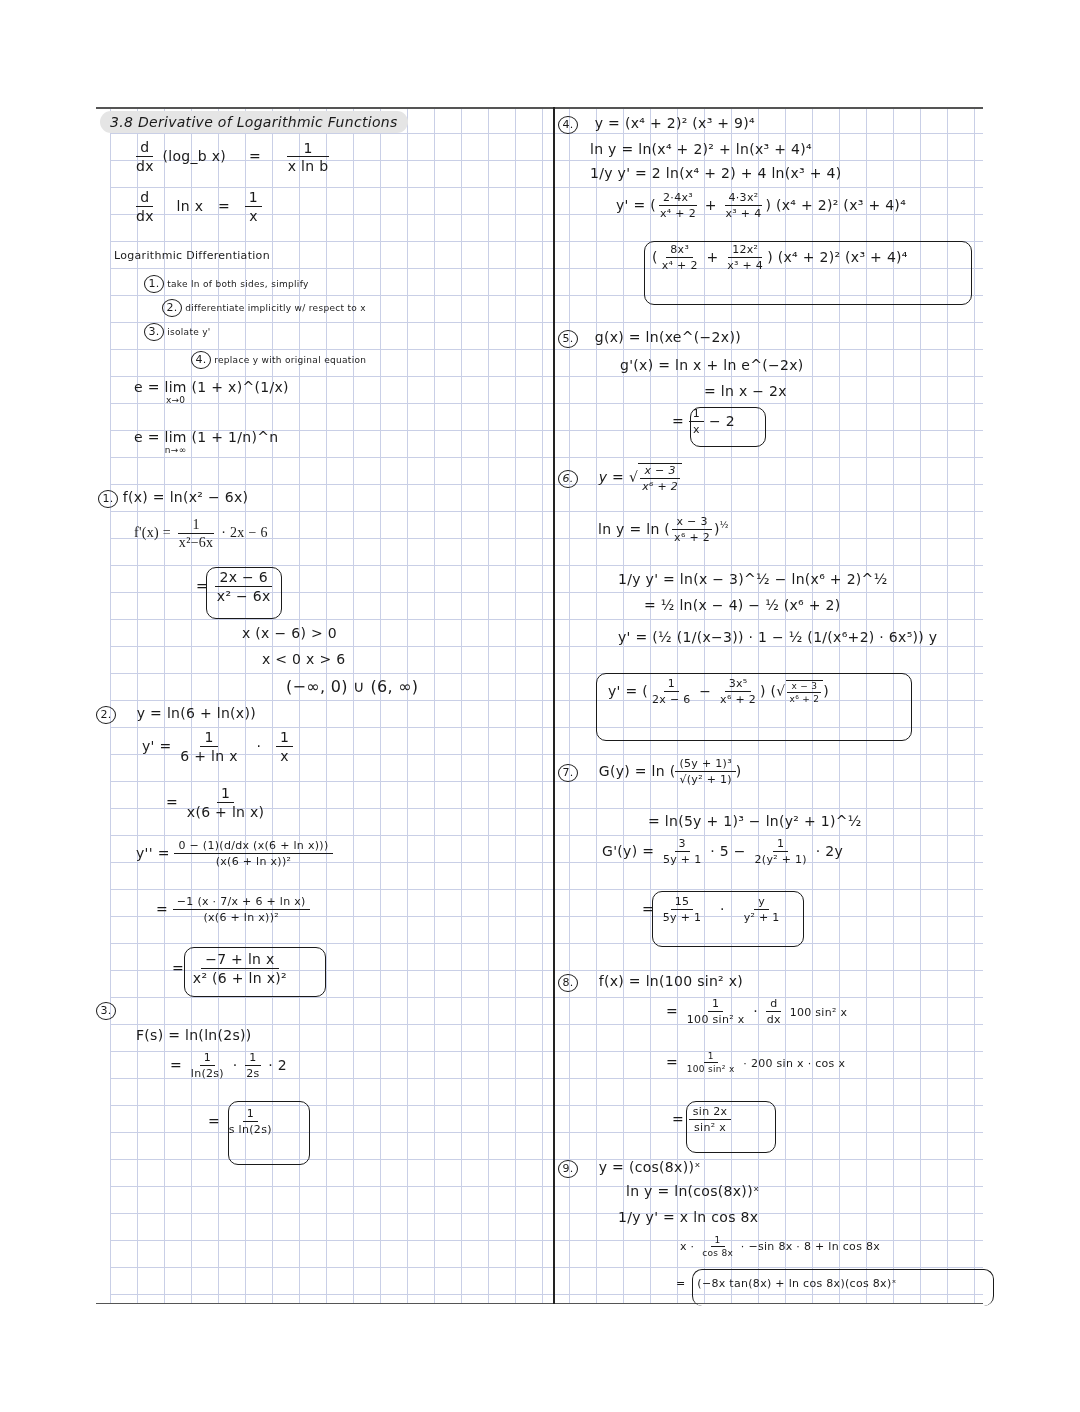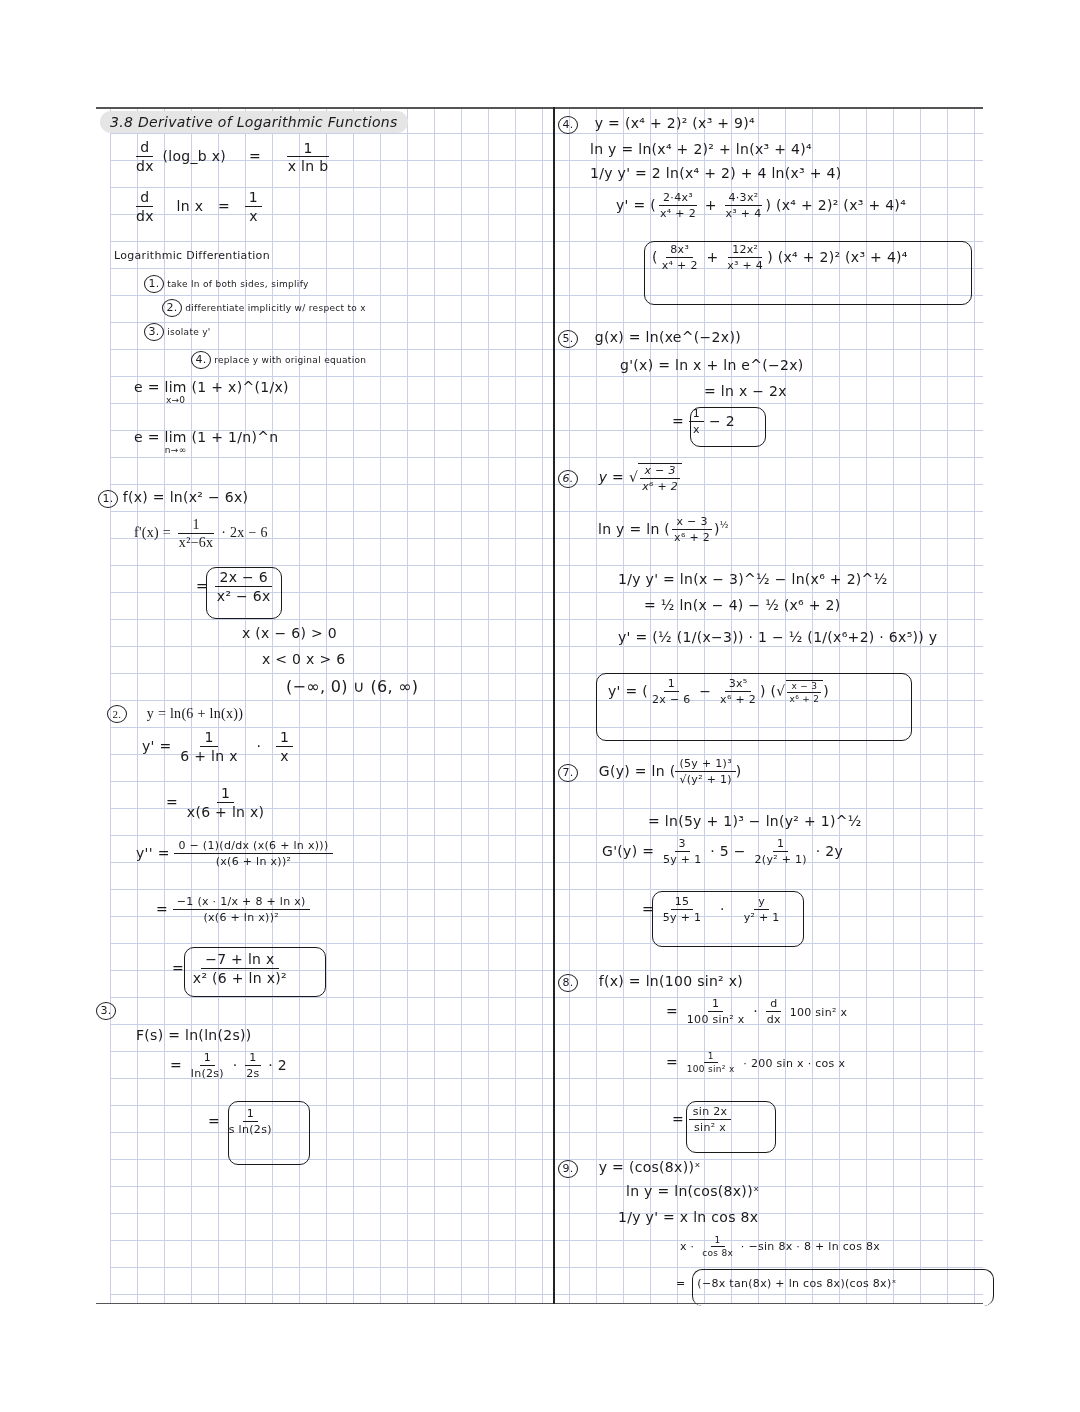--- a/index.html
+++ b/index.html
@@ -102,21 +102,21 @@
     <span class="frac">
         <span class="n">2x − 6</span>
         <span class="d">x² − 6x</span>
       </span>
   </div>
   <div class="box" style="left:110px;top:460px;width:74px;height:50px;"></div>
   <div class="hw" style="left:146px;top:518px;">x (x − 6) &gt; 0</div>
   <div class="hw" style="left:166px;top:544px;">x &lt; 0     x &gt; 6</div>
   <div class="hw" style="left:162px;top:570px;font-size:16px;margin-left:28px;">(−∞, 0) ∪ (6, ∞)</div>
 
-  <div class="hw" style="left:11px;top:598px;font-family:Liberation Serif, serif;"><span class="num">2.</span> <span style="margin-left:16px;">y = ln(6 + ln(x))</span></div>
+  <div class="hw" style="left:0px;top:598px;"><span class="num">2.</span> <span style="margin-left:16px;">y = ln(6 + ln(x))</span></div>
   <div class="hw" style="left:46px;top:622px;">
     <span>y' =</span>
     <span class="frac">
         <span class="n">1</span>
         <span class="d">6 + ln x</span>
       </span>
     <span style="margin:0 10px;">·</span>
     <span class="frac">
         <span class="n">1</span>
         <span class="d">x</span>
@@ -132,21 +132,21 @@
   <div class="hw" style="left:40px;top:732px;">
     <span>y'' =</span>
     <span class="frac sm">
         <span class="n">0 − (1)(d/dx (x(6 + ln x)))</span>
         <span class="d">(x(6 + ln x))²</span>
       </span>
   </div>
   <div class="hw" style="left:60px;top:788px;">
     <span>=</span>
     <span class="frac sm">
-        <span class="n">−1 (x · 1/x + 8 + ln x)</span>
+        <span class="n">−1 (x · 7/x + 6 + ln x)</span>
         <span class="d">(x(6 + ln x))²</span>
       </span>
   </div>
   <div class="hw" style="left:76px;top:844px;">
     <span>=</span>
     <span class="frac">
         <span class="n">−7 + ln x</span>
         <span class="d">x² (6 + ln x)²</span>
       </span>
   </div>

